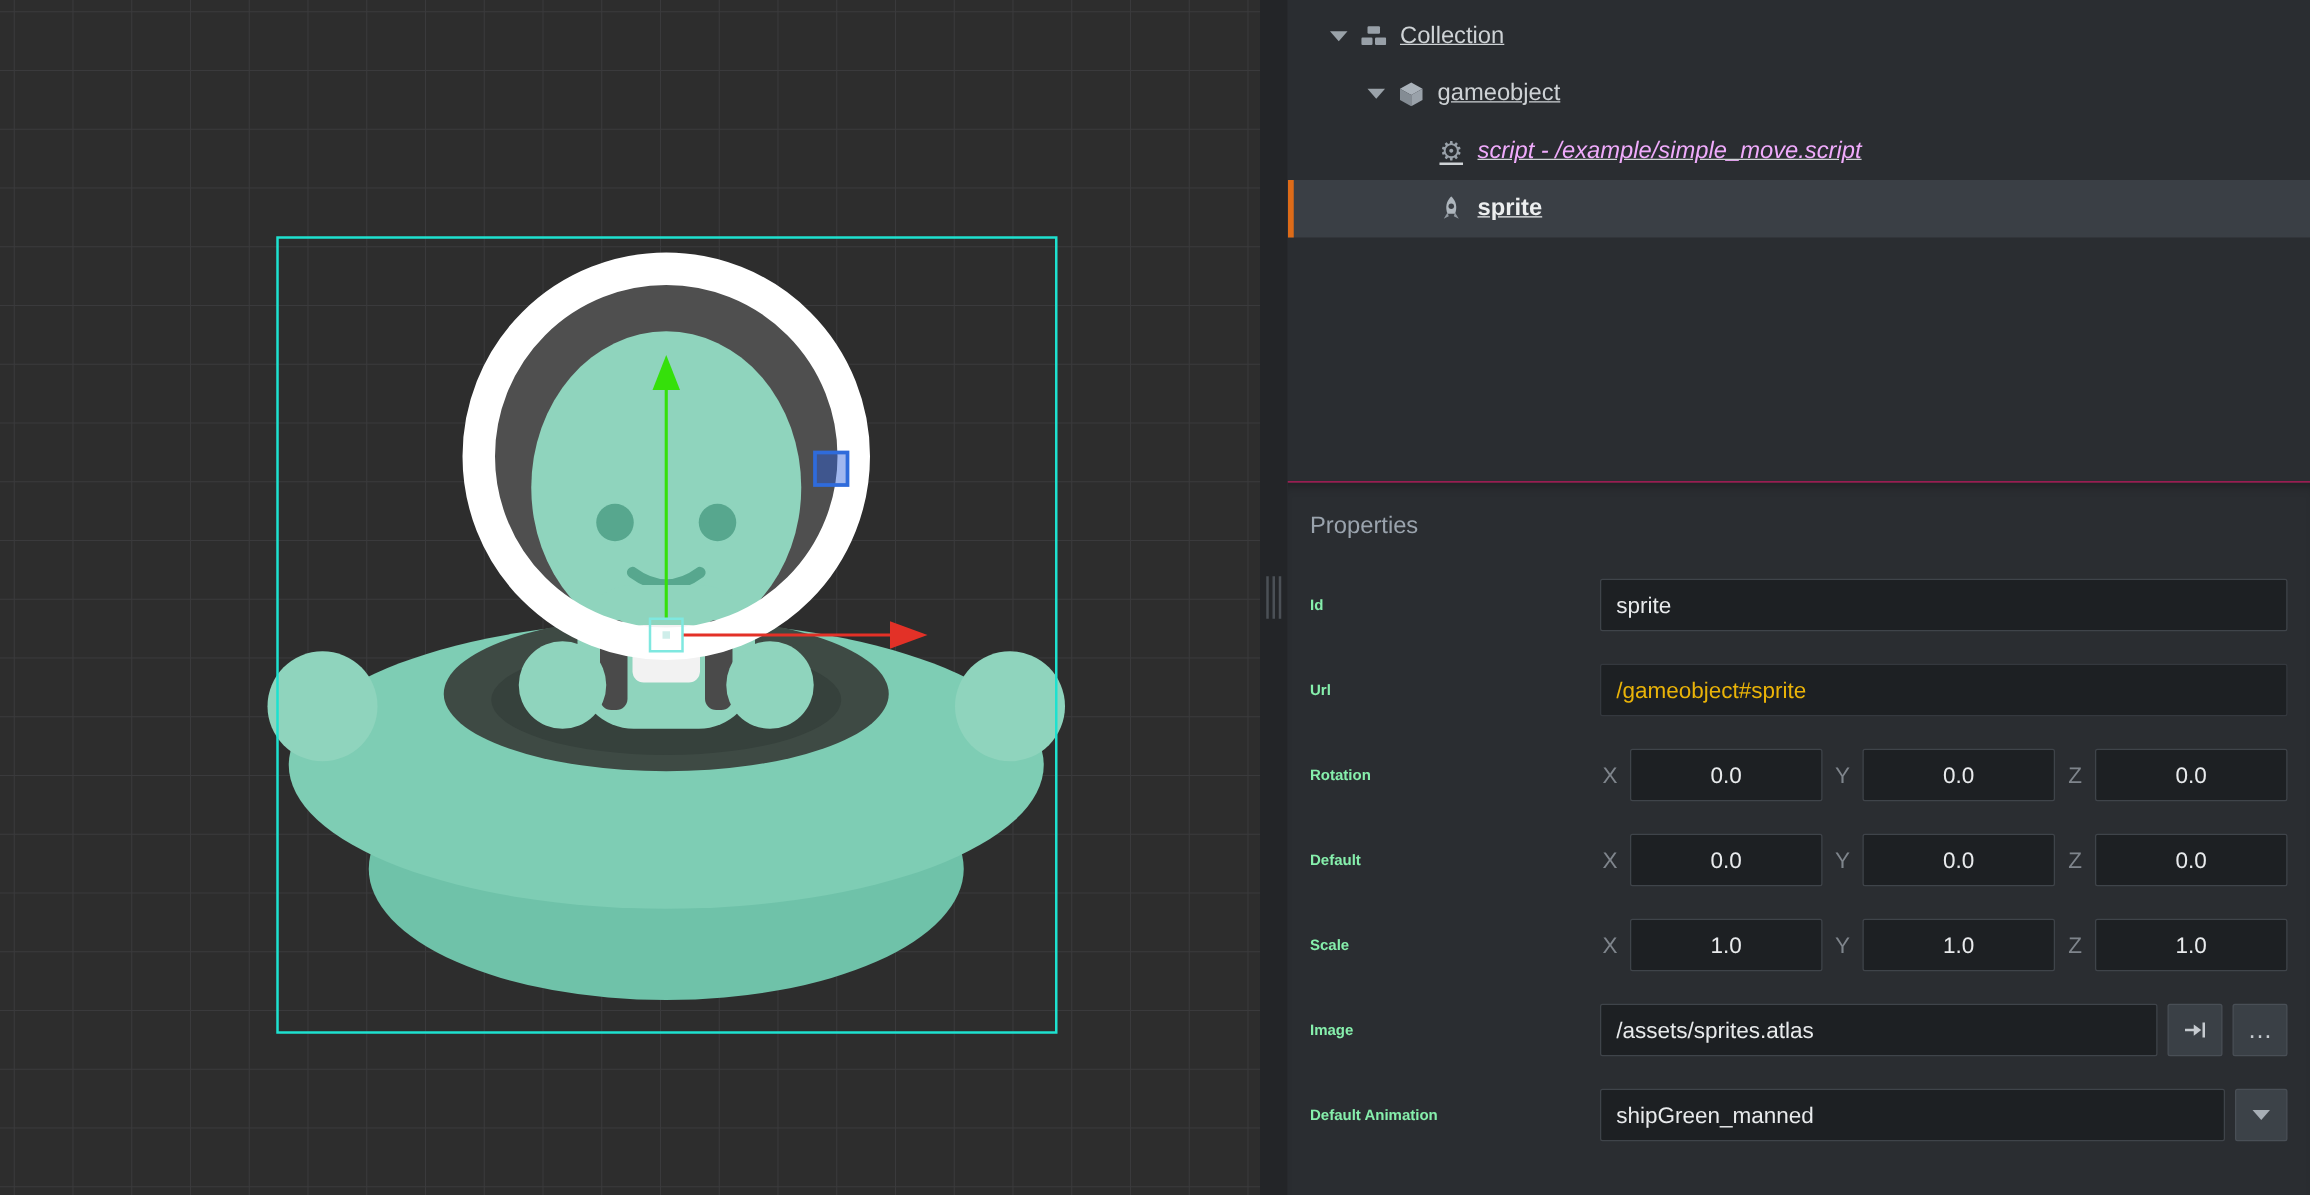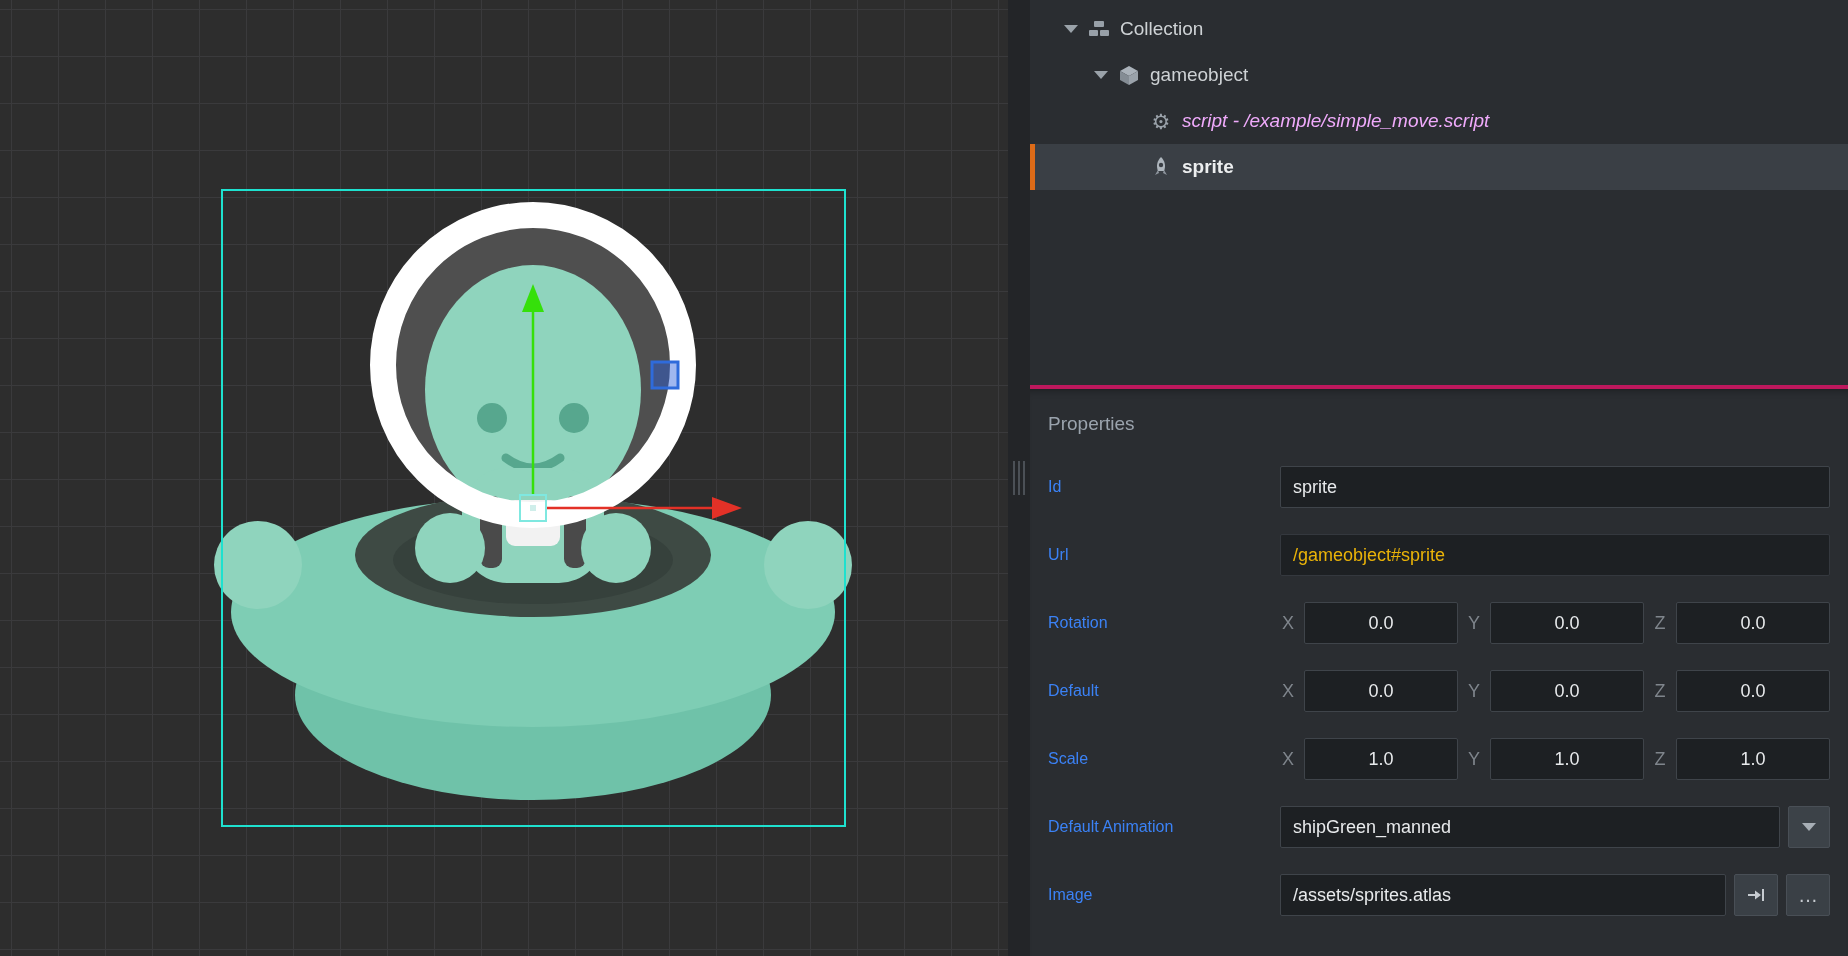--- a/index.html
+++ b/index.html
@@ -36,52 +36,52 @@
   }
   .vsplit .grip { display:flex; gap:3px; }
   .vsplit .grip i { display:block; width:2px; height:34px; background:#4b5056; }
 
   
   .right { flex:1 1 auto; height:956px; background:#2a2d31; display:flex; flex-direction:column; overflow:hidden; }
 
   .outline { height:385px; flex:0 0 auto; padding-top:6px; }
   .tree-row {
     display:flex; align-items:center; height:46px; gap:10px;
-    color:#ced2d5; font-size:19px; cursor:pointer; position:relative;
+    color:#ced2d5; font-size:19px; cursor:pointer; position:relative;text-decoration:underline;
   }
   .tree-row.selected {
     background:#3a3f45;
     box-shadow: inset 5px 0 0 #dd6b18;
     color:#eceeef;
   }
   .tree-row.selected .label { font-weight:600; }
   .tree-row .tri {
     width:0; height:0;
     border-left:7px solid transparent; border-right:7px solid transparent;
     border-top:8px solid #9aa2a9;
     flex:0 0 auto;
   }
   .tree-row .tri-spacer { width:14px; flex:0 0 auto; }
   .tree-row .ticon { width:22px; height:22px; flex:0 0 auto; display:flex; align-items:center; justify-content:center; }
   .tree-row .ticon.gear { font-size:21px; line-height:1; color:#99a1a9; }
   .tree-row .label.script-label { font-style:italic; color:#f0abfc; }
 
   .props {
     flex:1 1 auto;
-    border-top:4px solid #be185d;
+    border-top:1px solid #be185d;
     box-shadow: inset 0 8px 10px -8px rgba(0,0,0,.45);
     padding:20px 18px 0 18px;
   }
   .props-title { color:#9aa3ad; font-size:19px; font-weight:400; margin:4px 0 30px 0; }
 
   .prop-row {
     display:grid; grid-template-columns:232px 1fr;
     align-items:center; height:44px; margin-bottom:24px;
   }
-  .prop-label { color:#3b82f6; font-size:16px; }
+  .prop-label { color:#86efac; font-size:12px;font-weight:bold; }
 
   .field { display:flex; align-items:center; gap:8px; width:100%; }
 
   input.tbox {
     height:42px; width:100%;
     background:#1d2023; border:1px solid #3f444a; border-radius:2px;
     color:#e8eaec; font-size:18px; font-family:"Liberation Sans",sans-serif;
     padding:0 12px; outline:none;
   }
   input.tbox.num { text-align:center; }
@@ -292,41 +292,41 @@
             <input class="tbox num" type="text" value="1.0" style="">
           </div>
           <div class="vec-unit">
             <span class="axis">Z</span>
             <input class="tbox num" type="text" value="1.0" style="">
           </div>
         </div>
       </div>
 
       <div class="prop-row">
-        <span class="prop-label">Default Animation</span>
-        <div class="field">
-          <input class="tbox" type="text" value="shipGreen_manned" style="">
-          <span class="dd-btn">
-            <span class="tri-down"></span>
-          </span>
-        </div>
-      </div>
-
-      <div class="prop-row">
         <span class="prop-label">Image</span>
         <div class="field">
           <input class="tbox" type="text" value="/assets/sprites.atlas" style="">
           <button class="btn">
             <svg width="18" height="16" viewBox="0 0 18 16">
               <line x1="1" y1="8" x2="11" y2="8" stroke="#c6cbd0" stroke-width="2"></line>
               <polygon points="14,8 8,3.5 8,12.5" fill="#c6cbd0"></polygon>
               <line x1="16" y1="2" x2="16" y2="14" stroke="#c6cbd0" stroke-width="2"></line>
             </svg>
           </button>
           <button class="btn">
             <span>…</span>
           </button>
         </div>
       </div>
 
+      <div class="prop-row">
+        <span class="prop-label">Default Animation</span>
+        <div class="field">
+          <input class="tbox" type="text" value="shipGreen_manned" style="">
+          <span class="dd-btn">
+            <span class="tri-down"></span>
+          </span>
+        </div>
+      </div>
+
     </div>
   </div>
 </div>
 
 </body></html>

